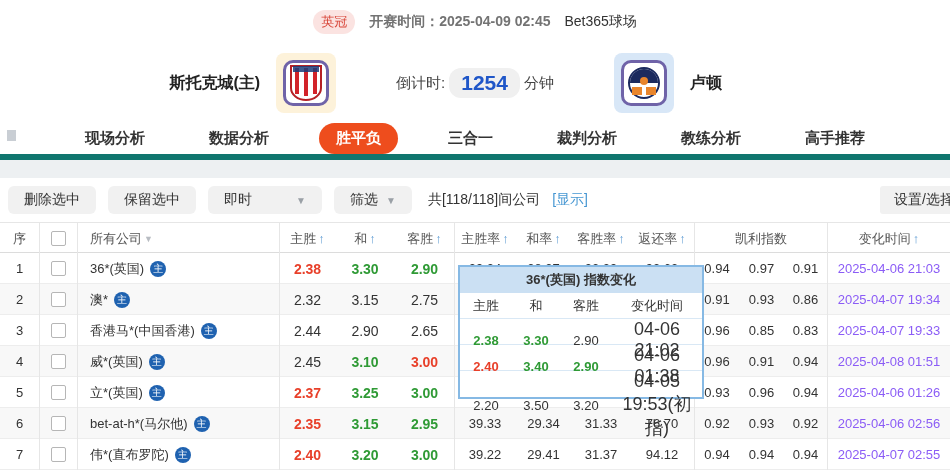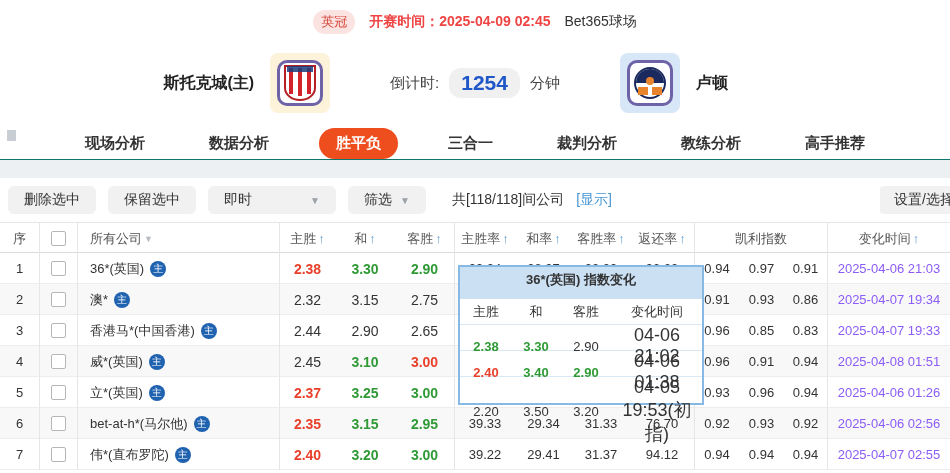--- a/index.html
+++ b/index.html
@@ -3,52 +3,52 @@
 <meta charset="utf-8">
 <style>
   * { margin:0; padding:0; box-sizing:border-box; }
   html,body { width:950px; height:473px; overflow:hidden; background:#fff;
     font-family:"Liberation Sans","DejaVu Sans",sans-serif; color:#333; }
   .page { position:relative; width:950px; height:473px; }
 
   
   .topbar { height:44px; display:flex; align-items:center; justify-content:center; gap:14px; font-size:14px; }
   .league-badge { background:#fbe3e1; color:#d8473a; font-size:13px; padding:3px 8px; border-radius:12px; }
-  .kickoff { font-weight:bold; color:#ef4444; }
+  .kickoff { font-weight:bold; color:#737373; }
   .venue { color:#333; }
 
   
   .match { height:78px; display:grid; grid-template-columns:1fr auto 1fr; align-items:center; padding:0 60px; }
   .team { display:flex; align-items:center; gap:16px; }
   .team.home { justify-content:flex-end; padding-right:60px; }
   .team.away { justify-content:flex-start; padding-left:60px; }
   .team-name { font-size:16px; font-weight:bold; color:#222; }
   .crest { width:60px; height:60px; border-radius:8px; display:flex; align-items:center; justify-content:center; }
   .crest.home-c { background:#fdf2da; }
   .crest.away-c { background:#d8e7f7; }
   .crest .inner { width:46px; height:46px; background:#fff; border:3px solid #6f63a8; border-radius:10px;
     display:flex; align-items:center; justify-content:center; overflow:hidden; }
-  .countdown { display:flex; align-items:center; gap:10px; font-size:15px; color:#444; }
+  .countdown { display:flex; align-items:center; gap:4px; font-size:15px; color:#444; }
   .cd-num { background:#f0f0f0; border-radius:12px; padding:3px 12px; color:#1f56c8; font-size:21px; font-weight:bold; }
 
   
-  .nav { height:38px; border-bottom:1px solid #0f766e; display:flex; align-items:flex-end; justify-content:center; gap:36px; position:relative; }
+  .nav { height:38px; border-bottom:6px solid #0f766e; display:flex; align-items:center; justify-content:center; gap:36px; position:relative; }
   .nav-notch { position:absolute; left:7px; top:8px; width:9px; height:11px; background:#c9ced4; }
   .tab { font-size:15px; font-weight:bold; color:#333; padding:6px 14px; cursor:pointer; }
   .tab.active { background:#ee4d1d; color:#fff; border-radius:16px; padding:6px 17px; }
 
   .band { height:18px; background:#edf0f2; }
 
   
   .toolbar { height:44px; display:flex; align-items:center; gap:12px; padding-left:8px; position:relative; font-size:14px; }
   .tbtn { background:#f1f1f1; border:none; border-radius:6px; color:#333; font-size:14px; height:28px; padding:0 16px;
     display:inline-flex; align-items:center; gap:8px; font-family:inherit; }
-  .tbtn.wide { width:128px; justify-content:space-between; }
+  .tbtn.wide { width:114px; justify-content:space-between; }
   .caret { color:#9aa0a6; font-size:10px; }
-  .count-text { margin-left:14px; color:#333; }
+  .count-text { margin-left:4px; color:#333; }
   .show-link { color:#4596d2; margin-left:0; }
   .settings-btn { position:absolute; right:-18px; top:8px; background:#f1f1f1; border:none; border-radius:3px;
     height:28px; padding:0 14px; font-size:14px; color:#333; font-family:inherit; }
 
   
   .grid { display:grid; grid-template-columns:40px 38px 202px 55px 60px 60px 60px 57px 58px 65px 44px 45px 44px 122px; align-items:center; }
   .thead { height:31px; border-top:1px solid #e6e6e6; border-bottom:1px solid #dcdcdc; font-size:13px; color:#555; }
   .th { display:flex; align-items:center; justify-content:center; gap:2px; height:31px; }
   .th.left { justify-content:flex-start; padding-left:12px; }
   .arrow-up { color:#5d9bd3; font-weight:bold; font-size:13px; }
@@ -62,21 +62,21 @@
   .badge-zhu { width:16px; height:16px; border-radius:50%; background:#1f62b0; color:#fff; font-size:10px;
     display:inline-flex; align-items:center; justify-content:center; }
   .odds { font-size:14px; }
   .odds.red { color:#e8402a; font-weight:bold; }
   .odds.green { color:#2f9a35; font-weight:bold; }
   .cb { width:15px; height:15px; border:1px solid #b6b6b6; border-radius:2px; background:#fff; }
   .time-cell { font-size:13px; color:#8b5cf6; }
 
   
   .popup { position:absolute; left:458px; top:265px; width:246px; background:#fff; border:2px solid #86b9e4; z-index:5; }
-  .popup-title { background:#cbe0f3; text-align:center; font-size:13px; font-weight:bold; color:#333; height:32px; line-height:26px; }
+  .popup-title { background:#cbe0f3; text-align:center; font-size:13px; font-weight:bold; color:#333; height:26px; line-height:26px; }
   .pgrid { display:grid; grid-template-columns:52px 48px 52px 90px; align-items:center; }
   .prow { height:26px; border-bottom:1px solid #d9e8f5; font-size:13px; }
   .prow:last-child { border-bottom:none; }
   .pcell { text-align:center; }
   .pcell.red { color:#e8402a; font-weight:bold; }
   .pcell.green { color:#2f9a35; font-weight:bold; }
   .phead { color:#333; }
   .ptime { font-size:18px; }
 </style>
 </head>

